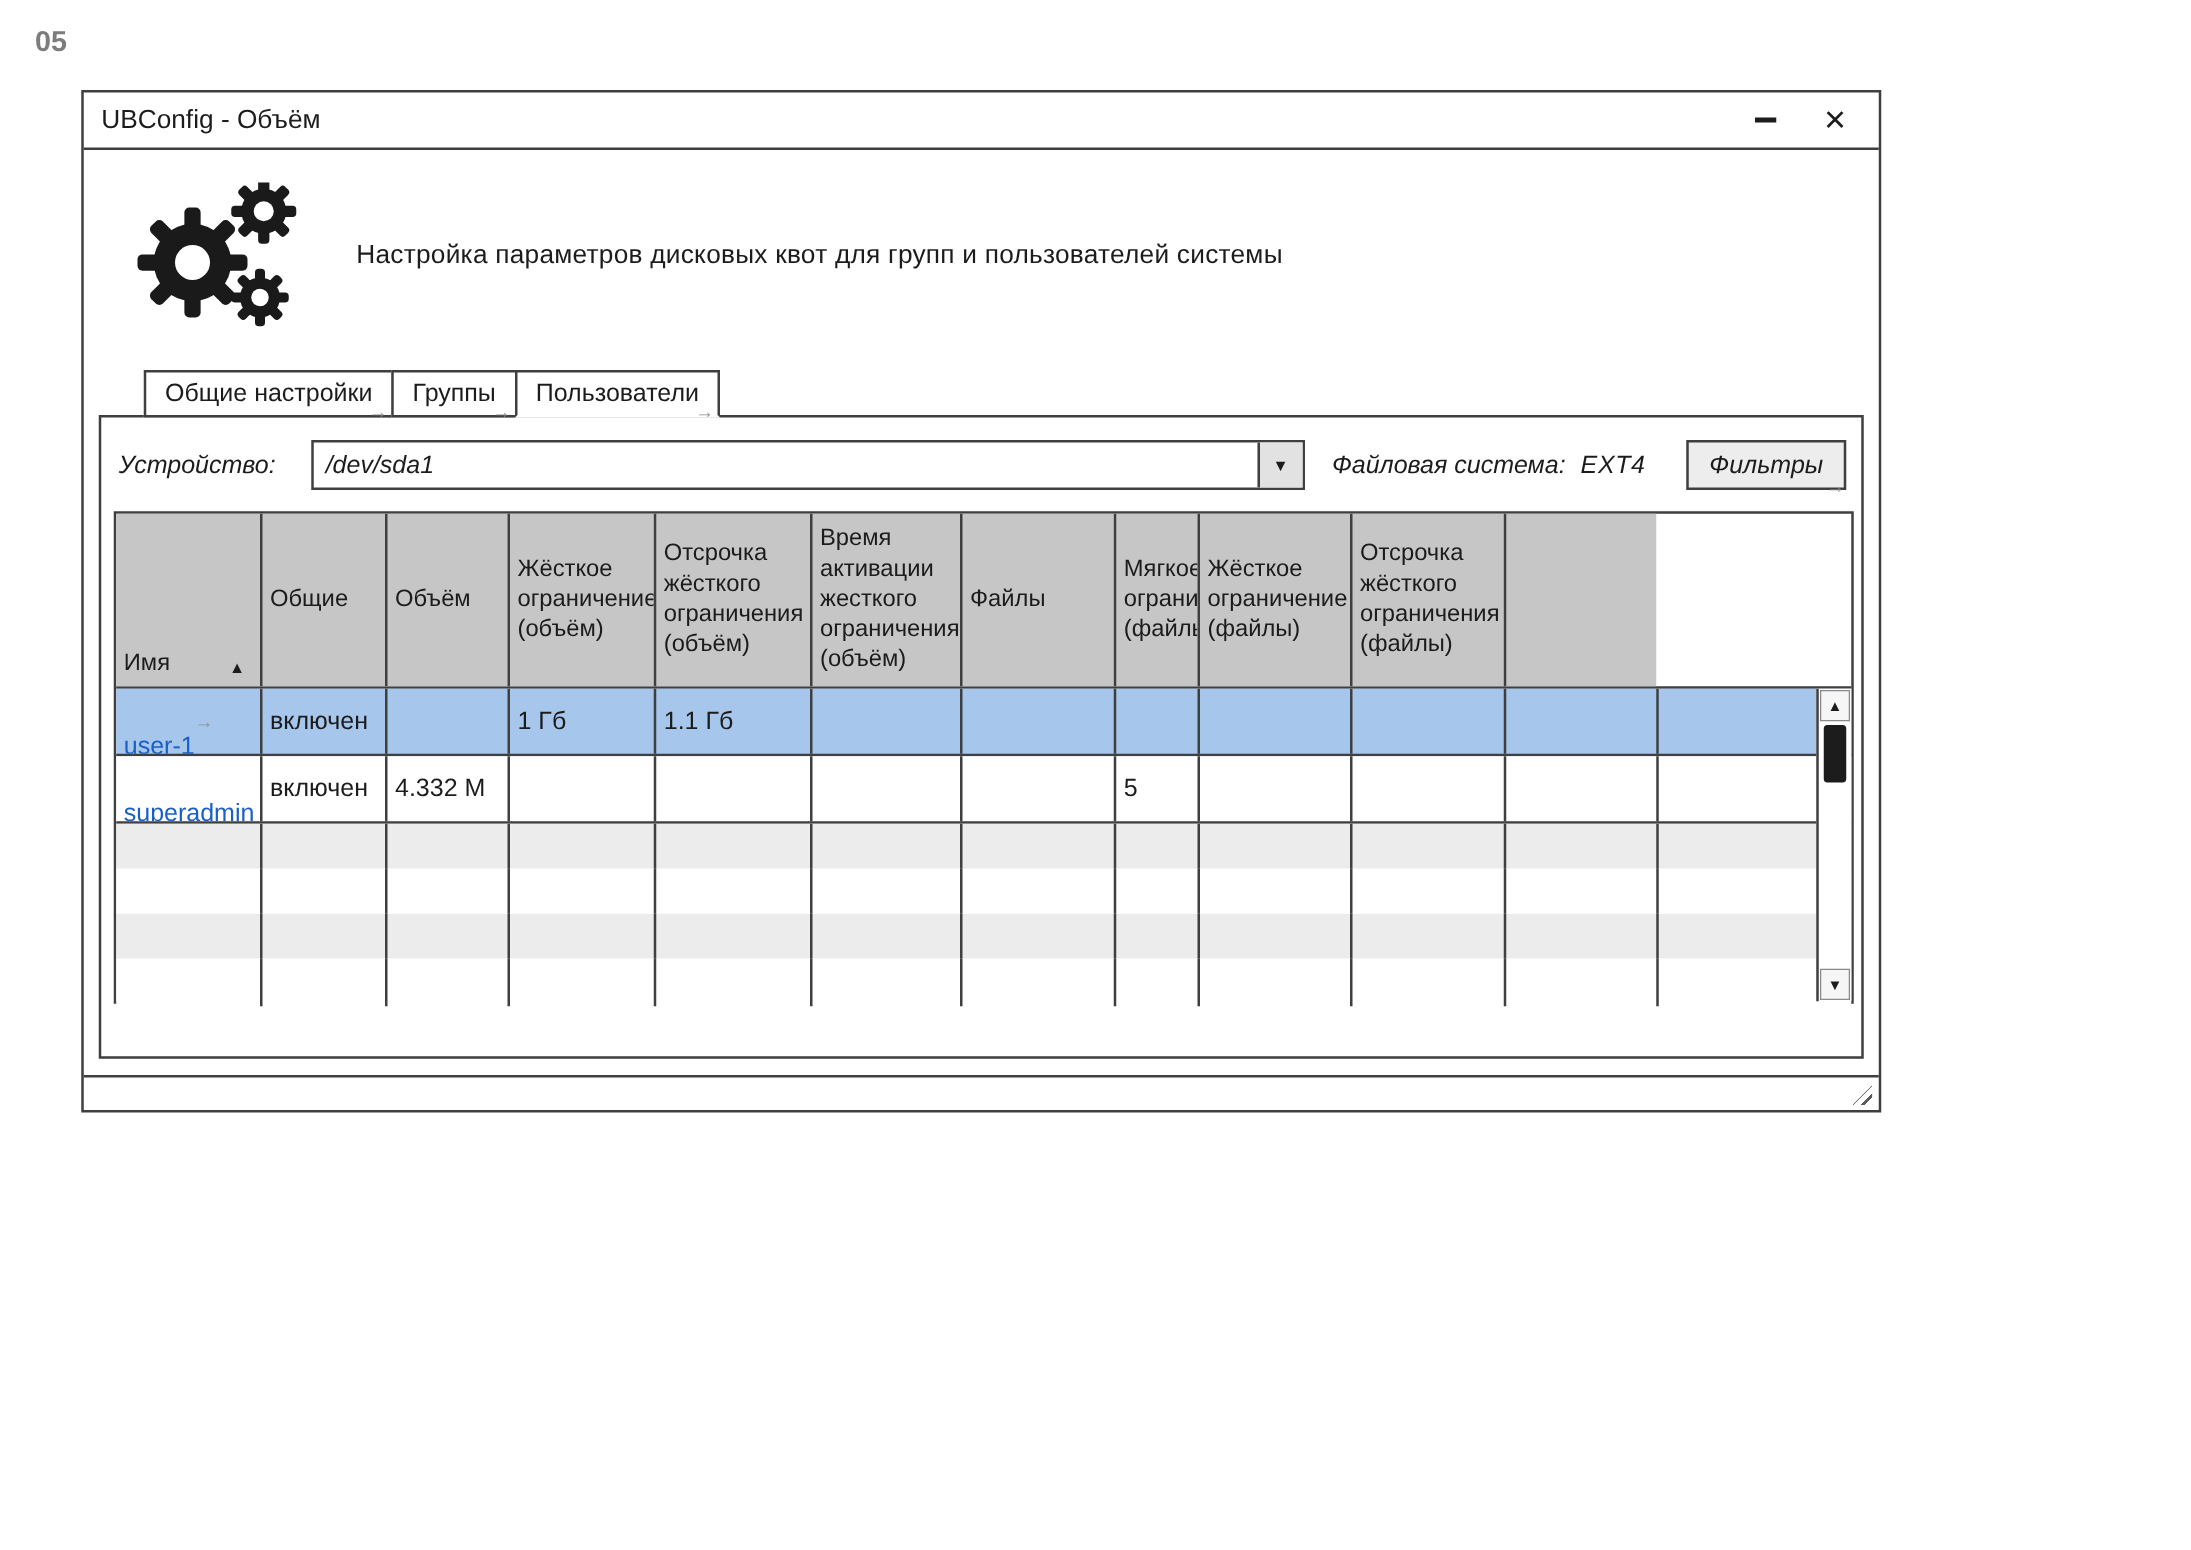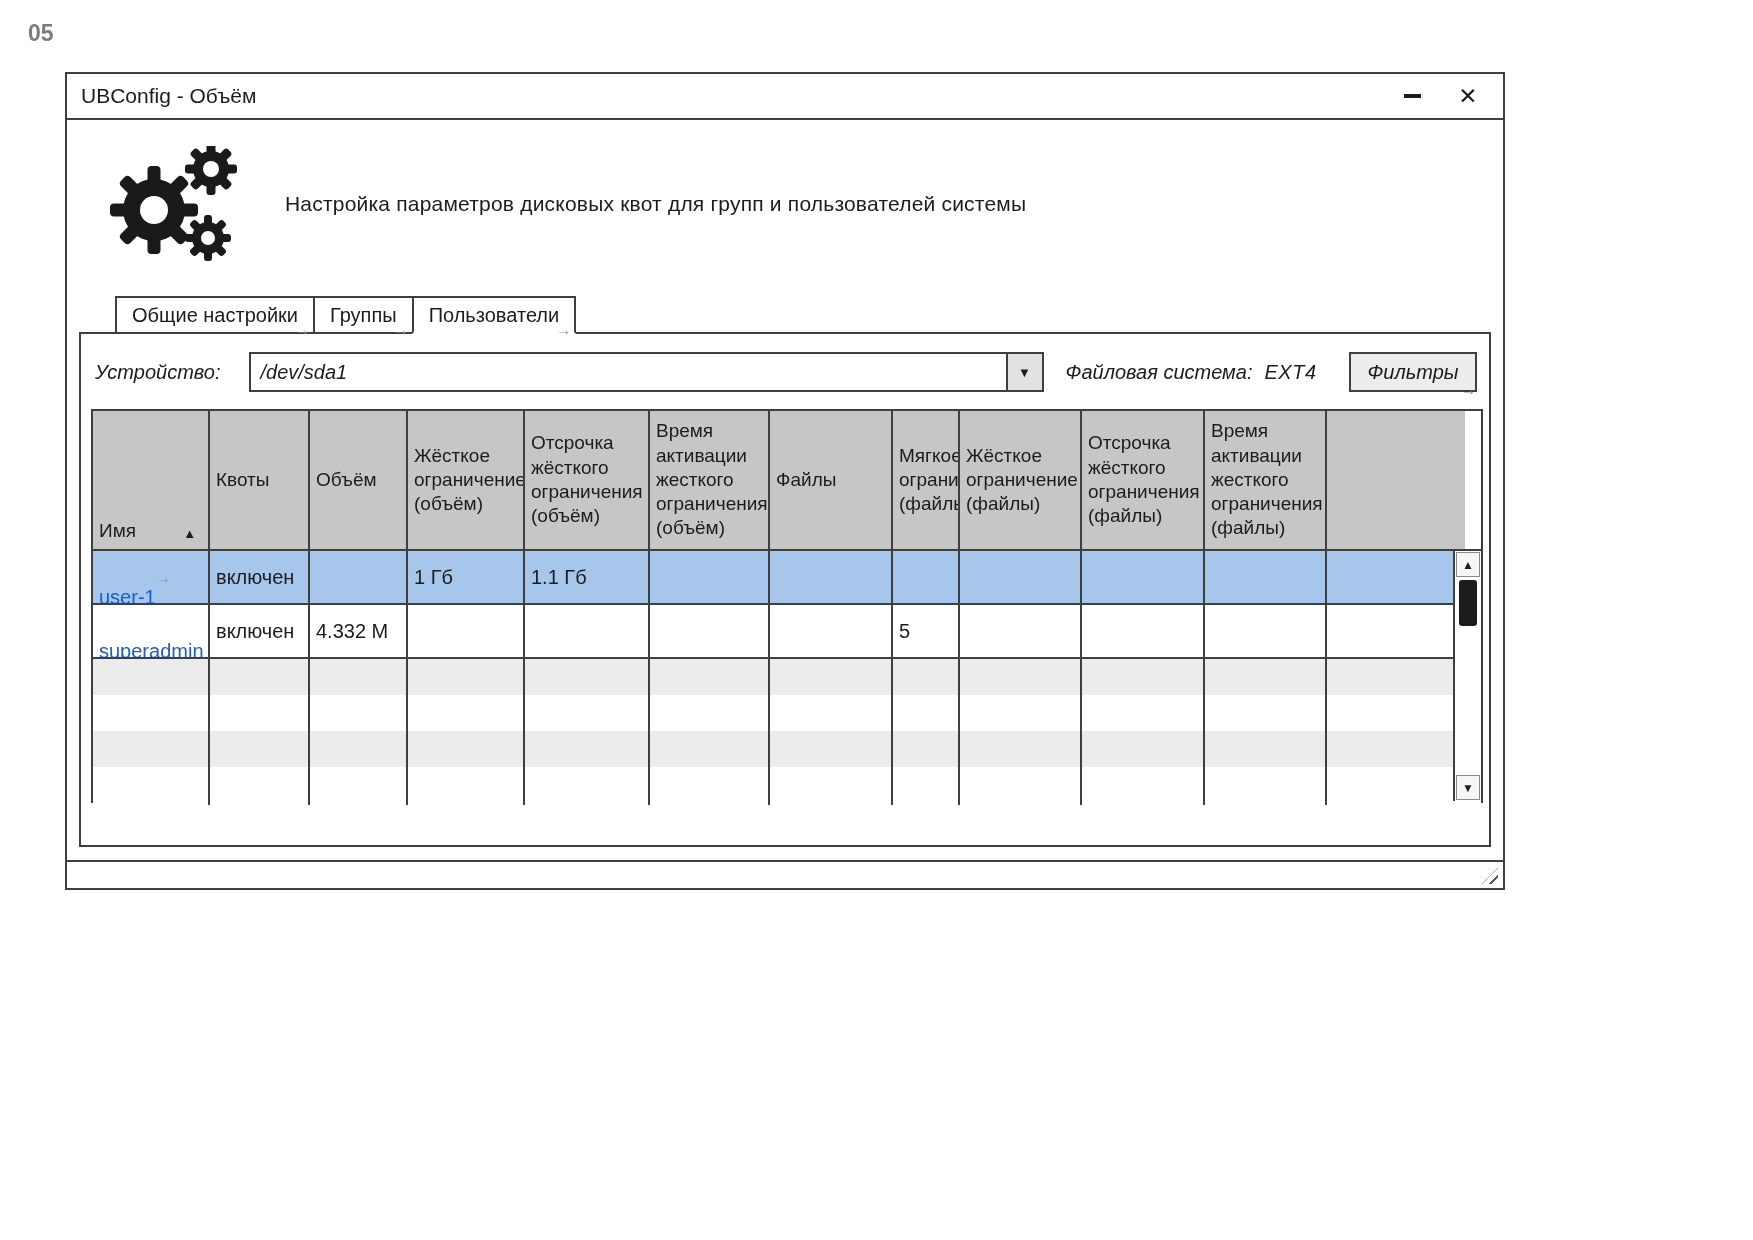--- a/index.html
+++ b/index.html
@@ -164,30 +164,29 @@
         </div>
       </div>
 
       <div class="quota-table">
 
         <div class="thead">
           <div class="th name-th">
             <span>Имя</span>
             <span class="sort">▲</span>
           </div>
-          <div class="th">Квоты</div>
+          <div class="th">Общие</div>
           <div class="th">Объём</div>
           <div class="th">Жёсткое ограничение (объём)</div>
           <div class="th">Отсрочка жёсткого ограничения (объём)</div>
           <div class="th">Время активации жесткого ограничения (объём)</div>
           <div class="th">Файлы</div>
           <div class="th">Мягкое ограничение (файлы)</div>
           <div class="th">Жёсткое ограничение (файлы)</div>
           <div class="th">Отсрочка жёсткого ограничения (файлы)</div>
-          <div class="th">Время активации жесткого ограничения (файлы)</div>
           <div class="th"></div>
         </div>
 
         <div class="tbody">
           <div class="tr row-user">
             <div class="td">
               <a class="cell-link">user-1</a>
               <span class="link-arrow">→</span>
             </div>
             <div class="td">включен</div>

